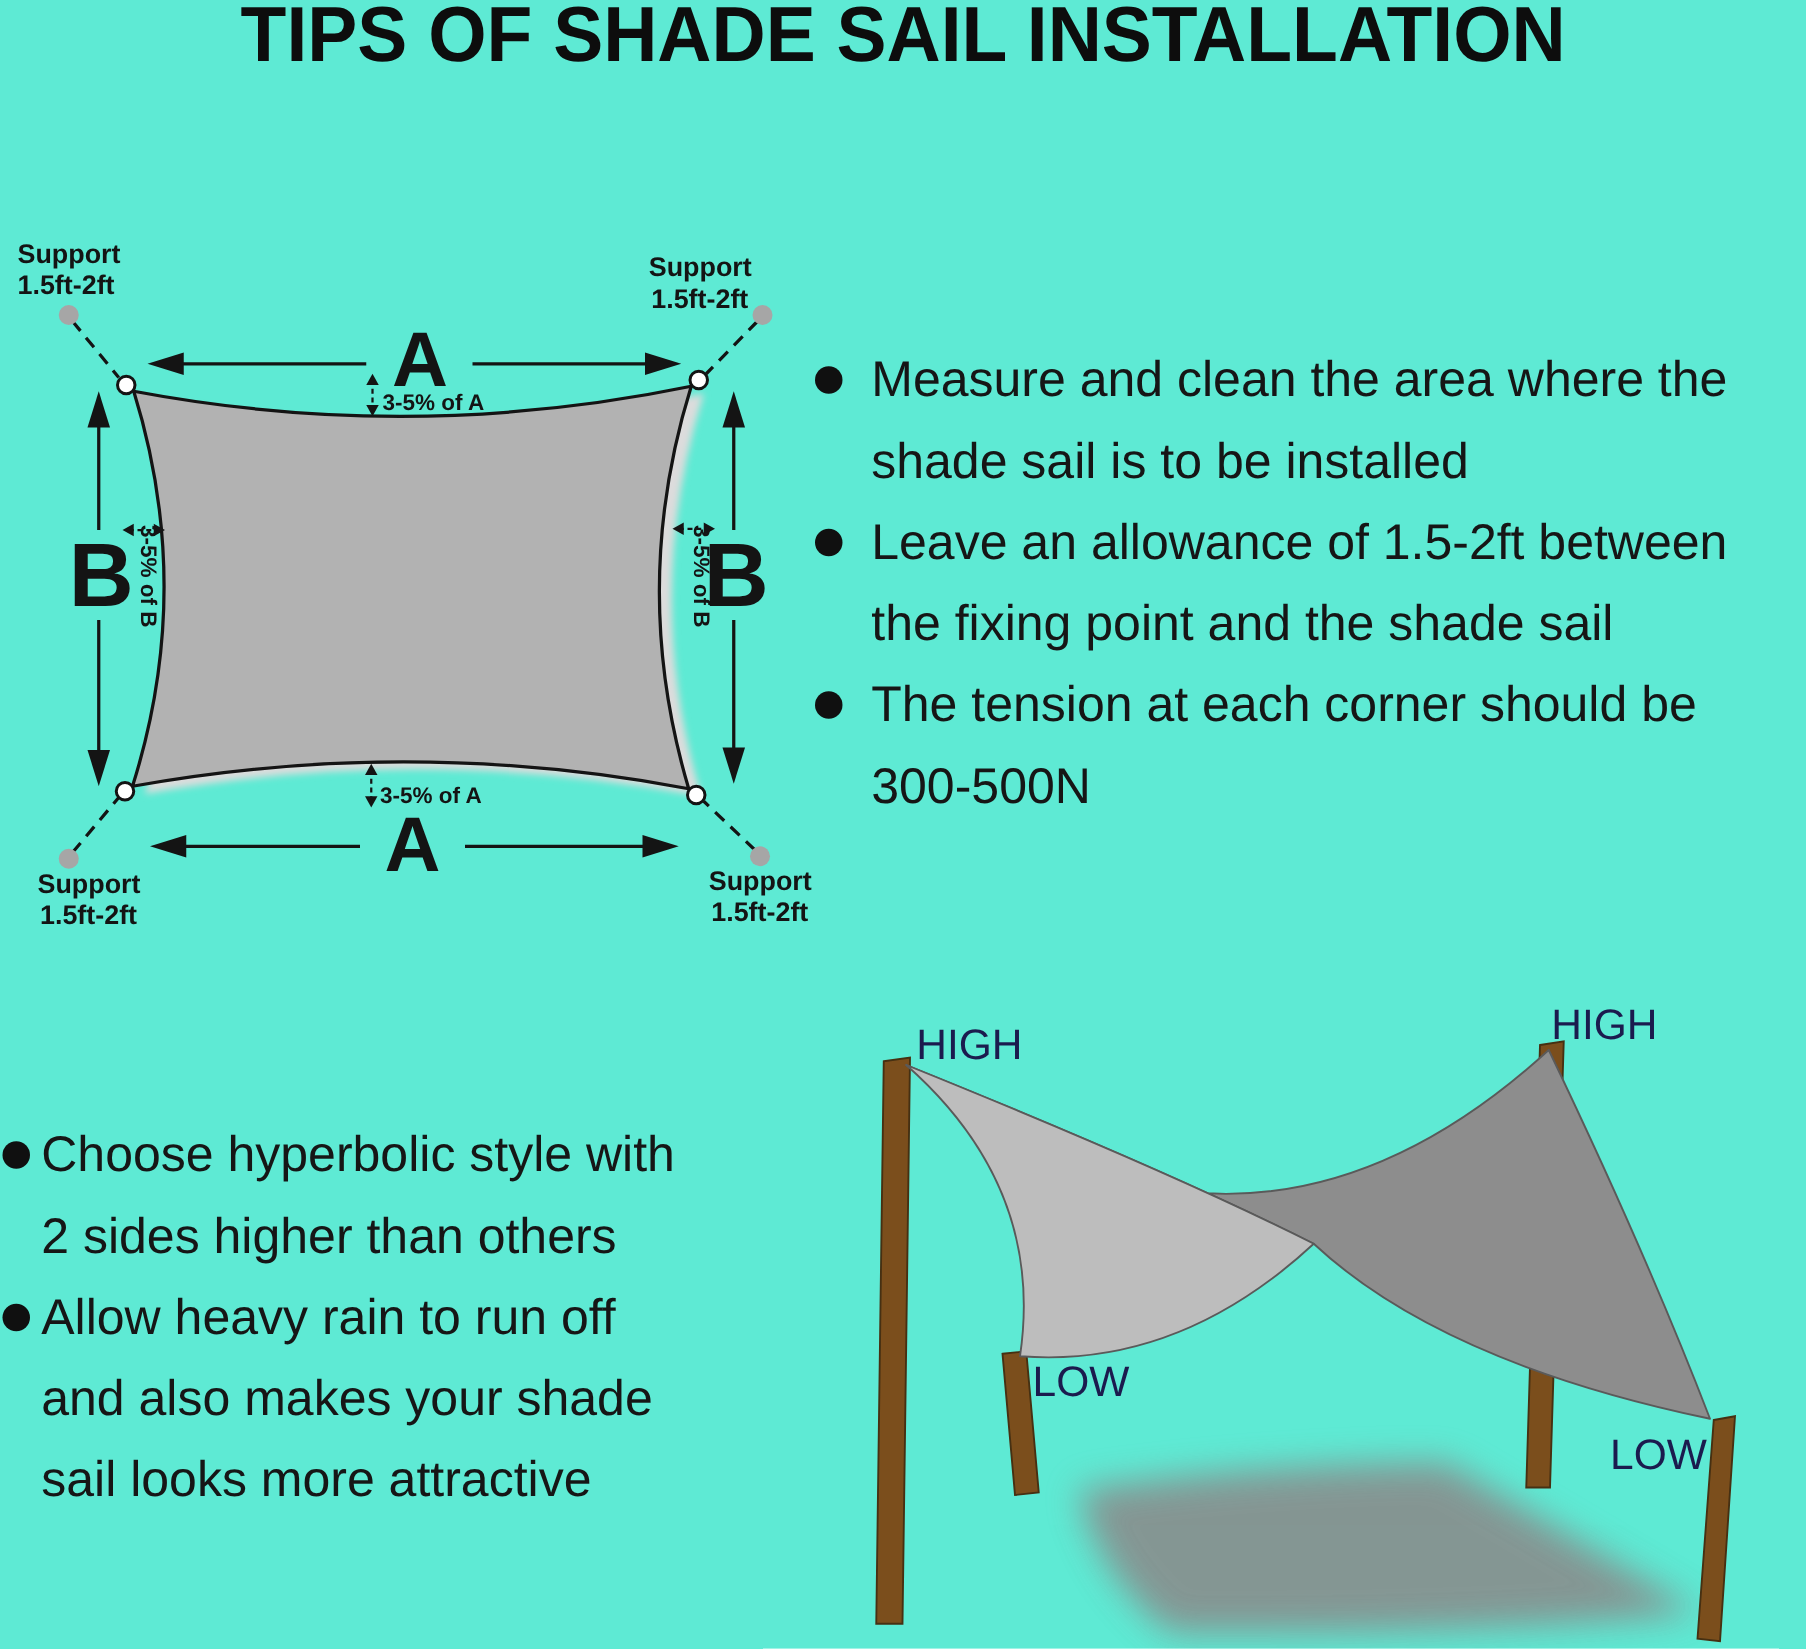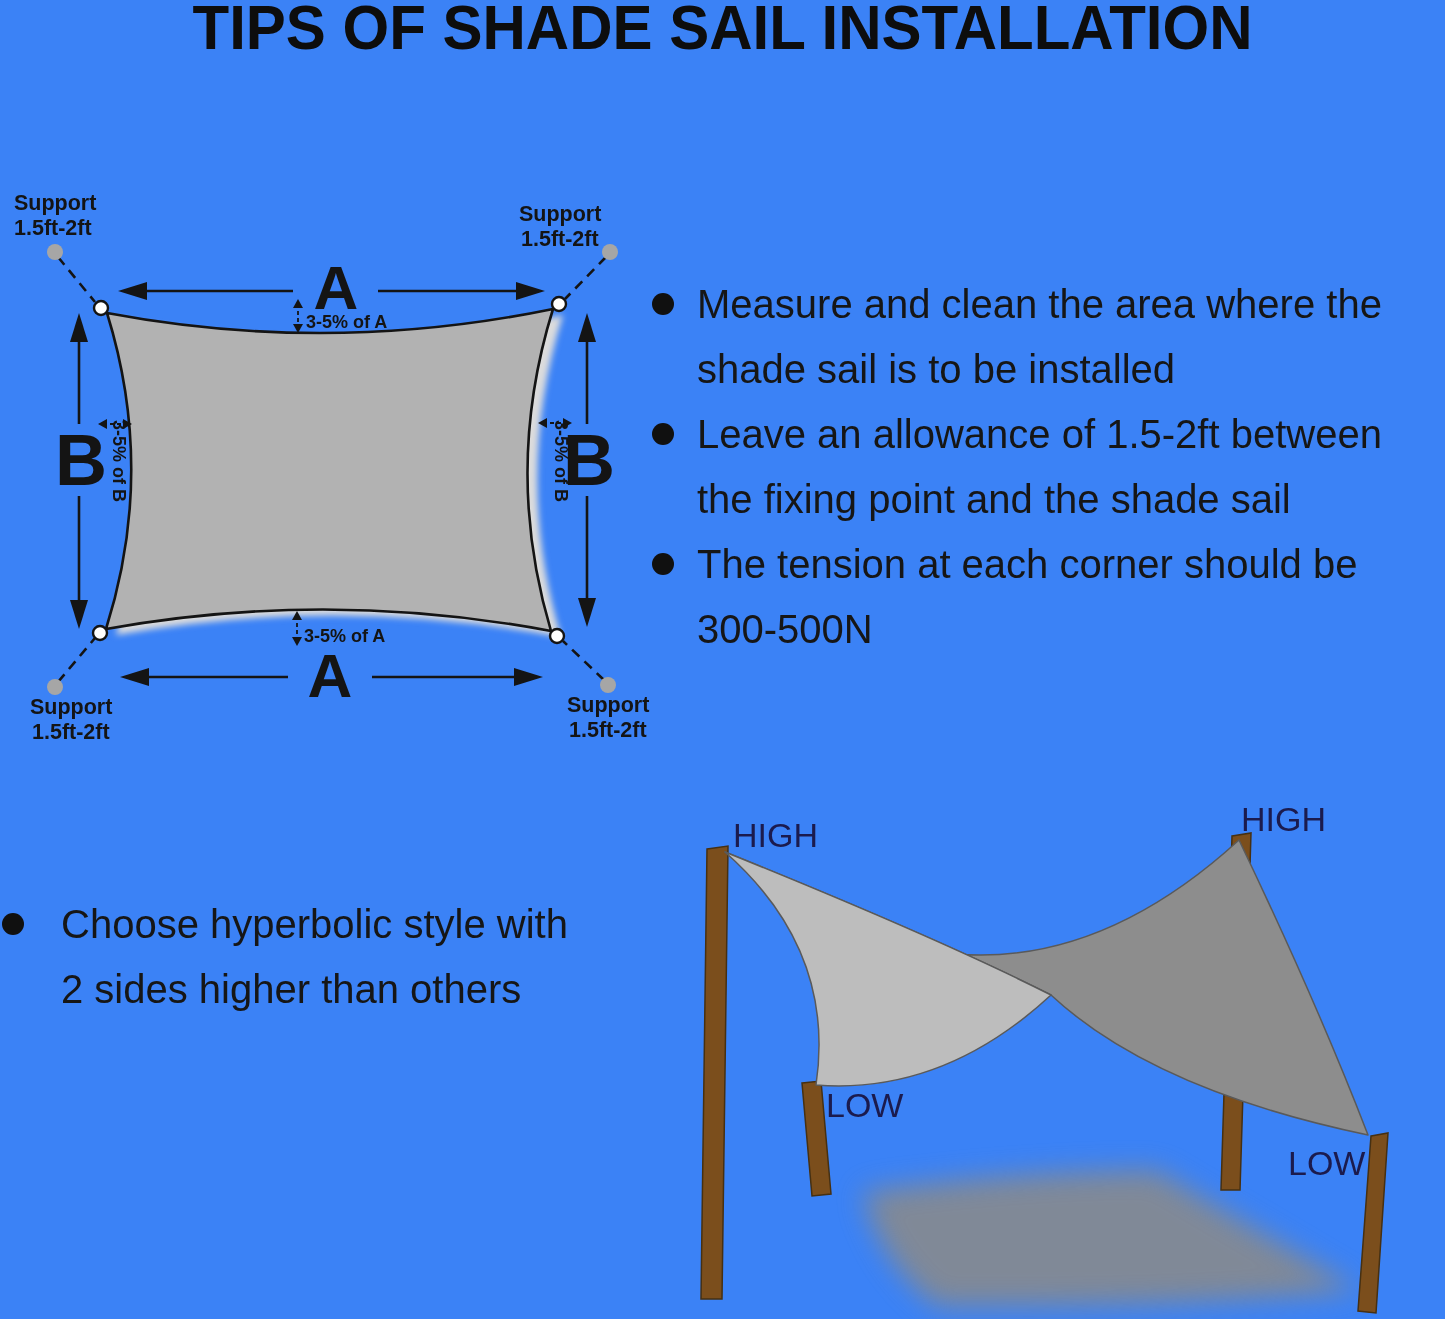--- a/index.html
+++ b/index.html
@@ -1,28 +1,28 @@
 <!DOCTYPE html>
 <html><head>
 <meta charset="utf-8">
 <style>
   html,body{margin:0;padding:0;background:#fff;}
-  .page{position:relative;width:1445px;height:1319px;background:#3b82f6;overflow:hidden;
+  .page{position:relative;width:1445px;height:1319px;background:#5eead4;overflow:hidden;
         font-family:"Liberation Sans",sans-serif;color:#141414;}
   .title{position:absolute;top:-6px;left:0;width:1445px;text-align:center;
          font-size:60px;line-height:66px;font-weight:bold;letter-spacing:0px;color:#0d0d0d;
          transform:scaleY(1.04);transform-origin:top center;}
   .diagram-wrap{position:absolute;left:0;top:170px;width:660px;height:580px;}
   .scene-wrap{position:absolute;left:628px;top:780px;width:805px;height:539px;}
   .bullets{position:absolute;font-size:40px;line-height:65px;color:#161616;}
   .bullets-right{left:648px;top:272px;width:800px;}
   .bullets-left{left:0px;top:892px;width:630px;}
   .bullet-item{position:relative;}
   .bullets-right .bullet-item{padding-left:49px;}
-  .bullets-left .bullet-item{padding-left:61px;}
+  .bullets-left .bullet-item{padding-left:33px;}
   .bullet-dot{position:absolute;left:4px;top:21px;width:22px;height:22px;border-radius:50%;background:#101010;}
   .bullets-left .bullet-dot{left:2px;}
   .bullet-text{white-space:pre-line;}
   svg text{font-family:"Liberation Sans",sans-serif;}
 </style>
 </head>
 <body>
 
 <div class="page">
 
@@ -156,20 +156,26 @@
 300-500N</div>
     </div>
   </div>
 
   <div class="bullets bullets-left">
     <div class="bullet-item">
       <span class="bullet-dot"></span>
       <div class="bullet-text">Choose hyperbolic style with
 2 sides higher than others</div>
     </div>
+    <div class="bullet-item">
+      <span class="bullet-dot"></span>
+      <div class="bullet-text">Allow heavy rain to run off
+and also makes your shade
+sail looks more attractive</div>
+    </div>
   </div>
 
   <div class="scene-wrap">
     <svg width="805" height="539" viewBox="640 780 805 539">
       <defs>
         <filter id="ground" x="-30%" y="-30%" width="160%" height="160%">
           <feGaussianBlur stdDeviation="14"></feGaussianBlur>
         </filter>
       </defs>
 

